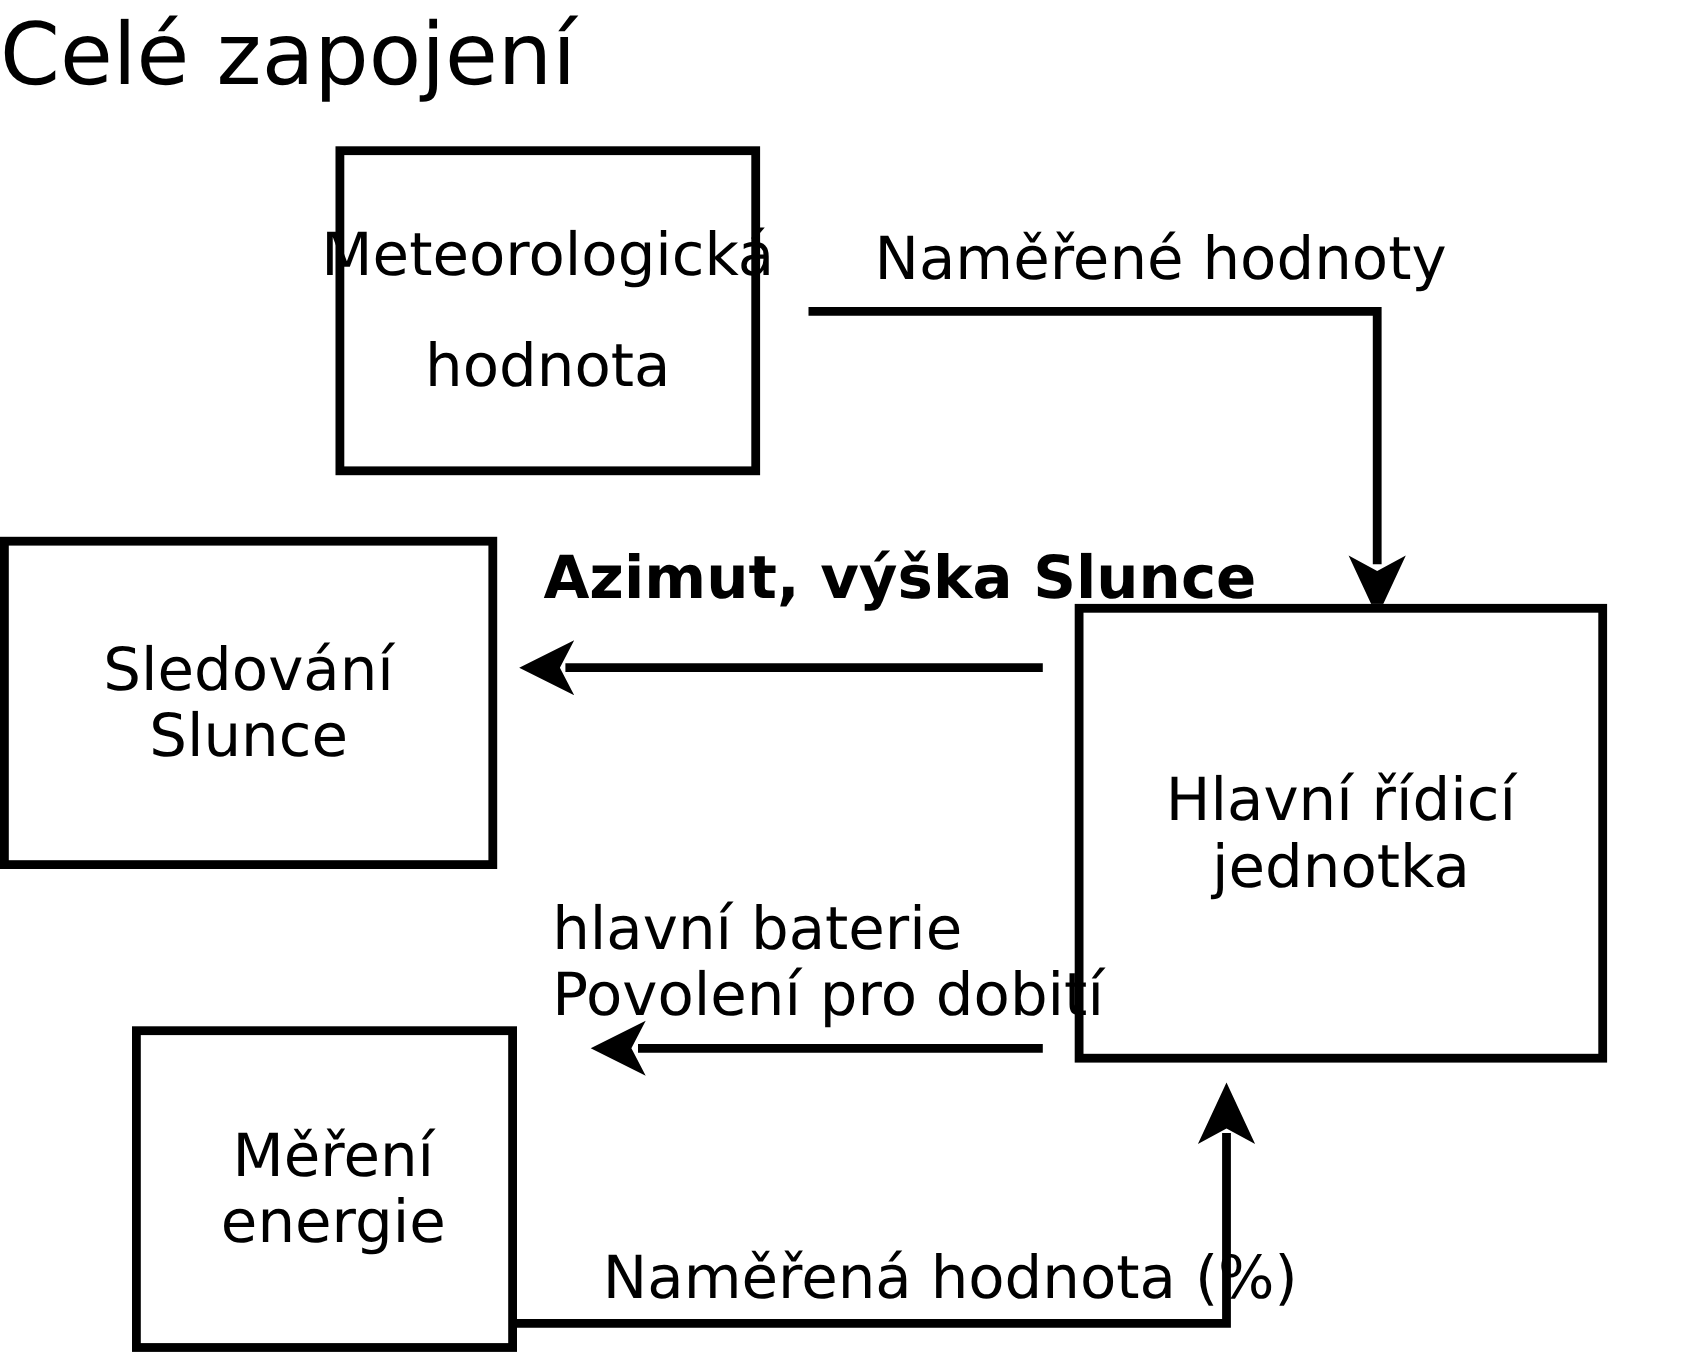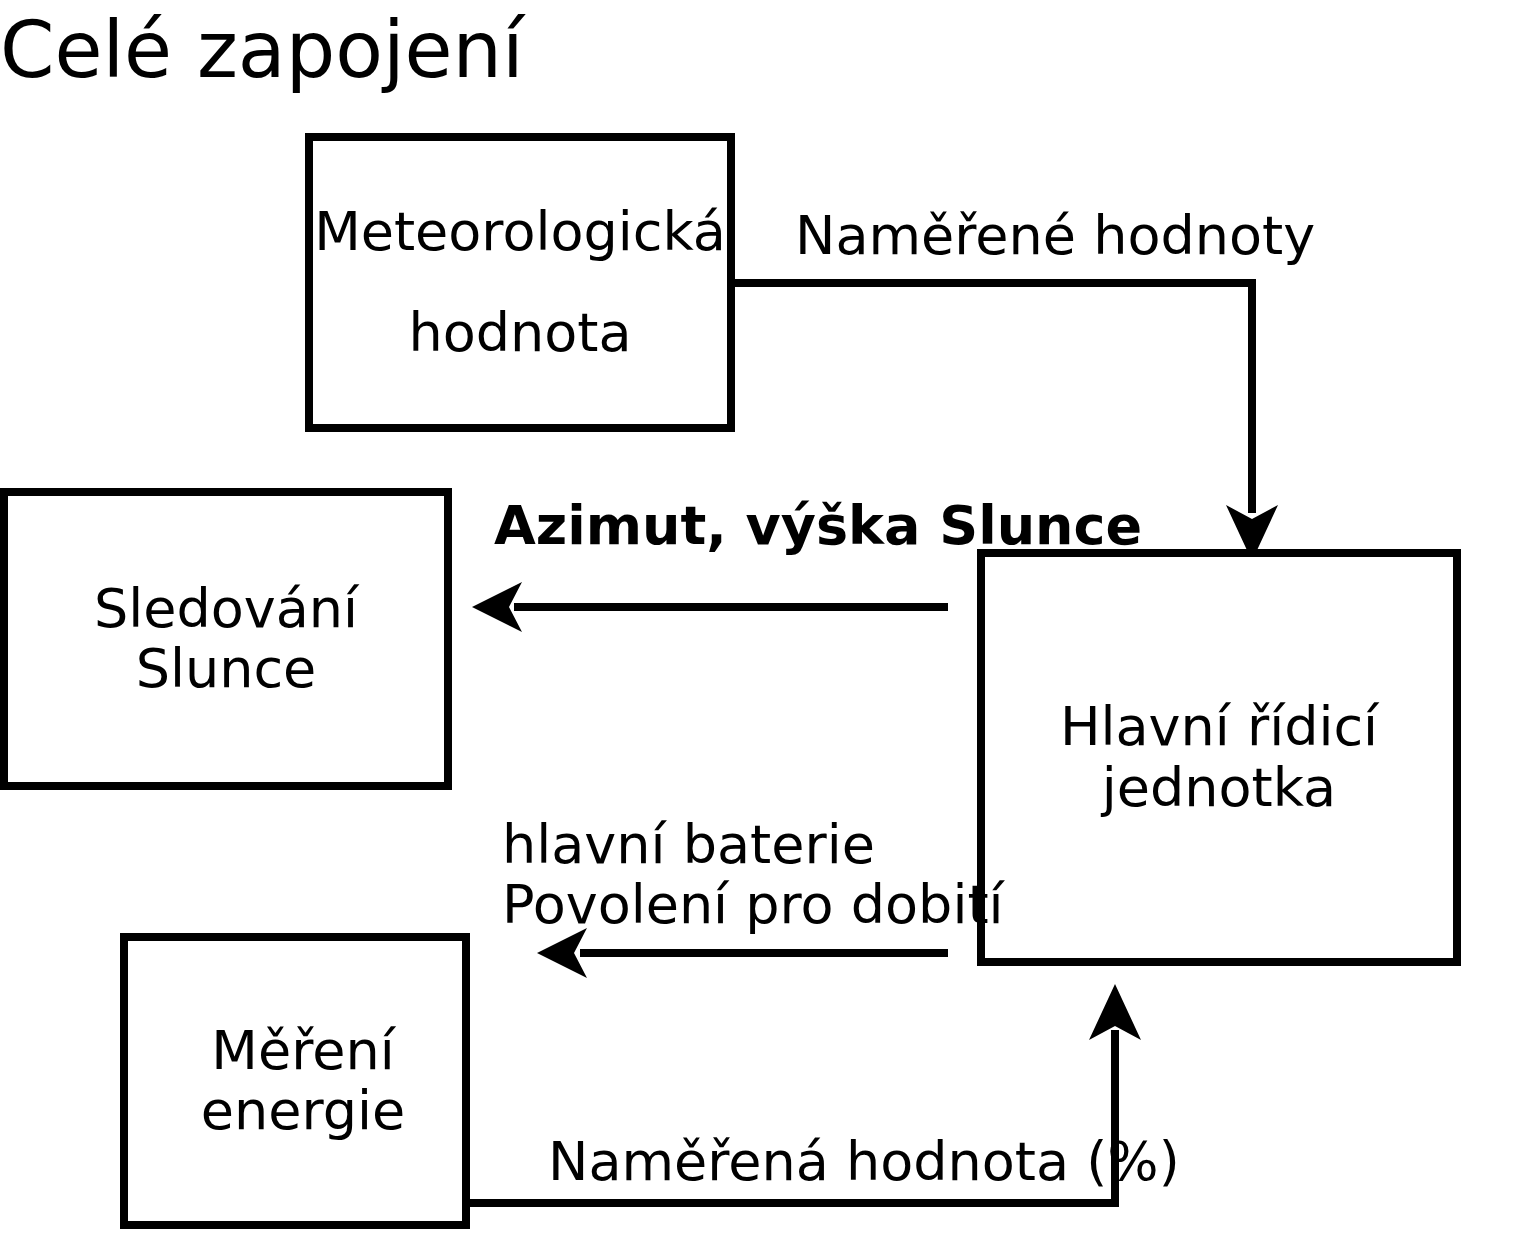--- a/index.html
+++ b/index.html
@@ -32,21 +32,21 @@
     border: 8px solid #000000;
     background: #ffffff;
     display: flex;
     flex-direction: column;
     align-items: center;
     justify-content: center;
     text-align: center;
     font-size: 54px;
     line-height: 1.12;
   }
-  #box-meteo     { left: 305px; top: 133px;  width: 430px; height: 299px; gap: 40px; }
+  #box-meteo     { left: 305px; top: 133px;  width: 386px; height: 299px; gap: 40px; }
   #box-sledovani { left: 0px;   top: 488px;  width: 452px; height: 302px; text-align: center; }
   #box-hlavni    { left: 977px; top: 549px;  width: 484px; height: 417px; }
   #box-mereni    { left: 120px; top: 933px;  width: 350px; height: 296px; padding-left: 16px; }
   .edge-label {
     position: absolute;
     font-size: 54px;
     line-height: 1.12;
     white-space: nowrap;
   }
   #label-namerene-hodnoty { left: 795px; top: 206px; }

